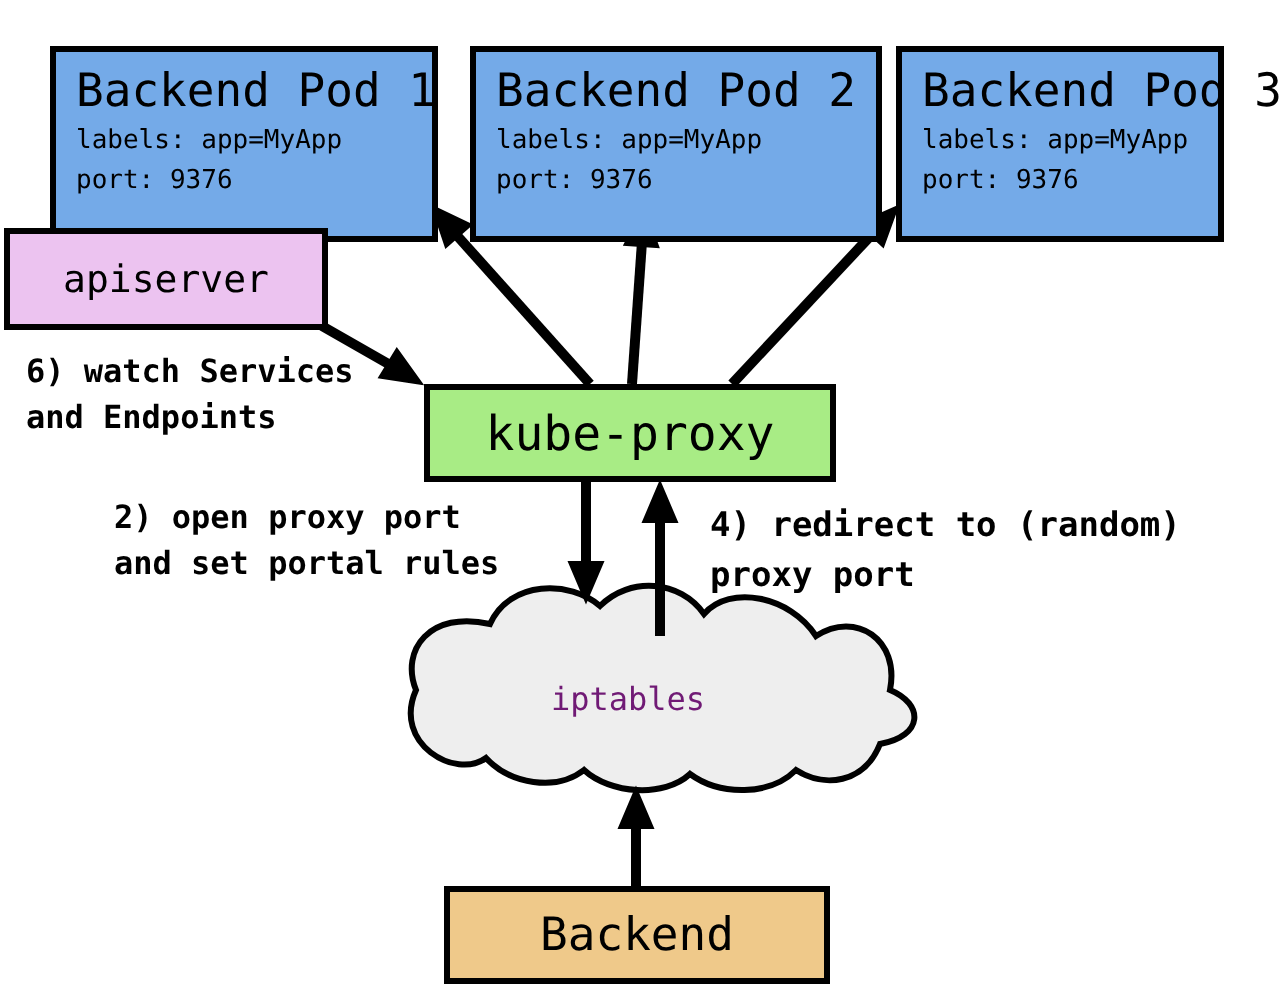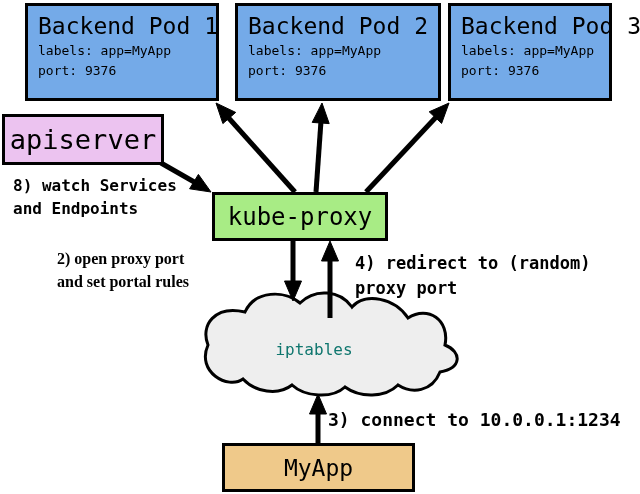--- a/index.html
+++ b/index.html
@@ -10,33 +10,33 @@
   body{background:#888;font-family:"DejaVu Sans Mono",monospace;}
   .canvas{
     position:relative;width:640px;height:494px;background:var(--canvas-bg);
     overflow:hidden;
   }
   .layer-svg{position:absolute;left:0;top:0;z-index:1;}
   .node{
     position:absolute;z-index:2;border:3px solid var(--border-color);
     color:#000;
   }
-  .pod{background:var(--pod-fill);padding:6px 0 0 10px;}
+  .pod{background:var(--pod-fill);padding:6px 0 0 10px;margin-top:20px;}
   .pod-title{font-size:23px;line-height:1.25;white-space:nowrap;}
   .pod-line{font-size:13px;line-height:1.55;white-space:nowrap;}
   .centered{display:flex;align-items:center;justify-content:center;}
-  .apiserver{background:var(--apiserver-fill);font-size:27px;}
+  .apiserver{background:var(--apiserver-fill);font-size:19px;}
   .kubeproxy{background:var(--kube-proxy-fill);font-size:24px;}
   .client{background:var(--client-fill);font-size:23px;}
   .annotation{
     position:absolute;z-index:3;font-weight:bold;color:#000;
     white-space:pre-line;line-height:1.45;
   }
   .cloud-label{
-    position:absolute;z-index:2;font-size:16px;color:#0f766e;text-align:center;
+    position:absolute;z-index:2;font-size:16px;color:#701a75;text-align:center;
   }
 </style>
 </head>
 <body>
 
 <div class="canvas">
 
   <svg class="layer-svg" width="640" height="494" viewBox="0 0 640 494">
 
     <path d="M 208 345 C 200 325 215 305 245 312 C 255 290 285 290 300 303
@@ -97,35 +97,34 @@
   <div class="node pod" style="left:448px;top:3px;width:164px;height:98px;">
     <div class="pod-title">Backend Pod 3</div>
     <div class="pod-line">labels: app=MyApp</div>
     <div class="pod-line">port: 9376</div>
   </div>
 
   <div class="node centered apiserver" style="left:2px;top:114px;width:162px;height:51px;">
     <span>apiserver</span>
   </div>
 
-  <div class="node centered kubeproxy" style="left:212px;top:192px;width:176px;height:49px;">
+  <div class="node centered kubeproxy" style="left:212px;top:192px;width:206px;height:49px;">
     <span>kube-proxy</span>
   </div>
 
   <div class="cloud-label" style="left:268px;top:340px;width:92px;">iptables</div>
 
   <div class="node centered client" style="left:222px;top:443px;width:193px;height:49px;">
-    <span>MyApp</span>
+    <span>Backend</span>
   </div>
 
-  <div class="annotation" style="left:13px;top:174px;font-size:16px;">8) watch Services
+  <div class="annotation" style="left:13px;top:174px;font-size:16px;">6) watch Services
 and Endpoints</div>
 
-  <div class="annotation" style="left:57px;top:247px;font-size:16px;font-family:Liberation Serif, serif;">2) open proxy port
+  <div class="annotation" style="left:57px;top:247px;font-size:16px;">2) open proxy port
 and set portal rules</div>
 
-  <div class="annotation" style="left:328px;top:407px;font-size:18px;">3) connect to 10.0.0.1:1234</div>
 
   <div class="annotation" style="left:355px;top:251px;font-size:17px;">4) redirect to (random)
 proxy port</div>
 
 
 </div>
 
 </body></html>

